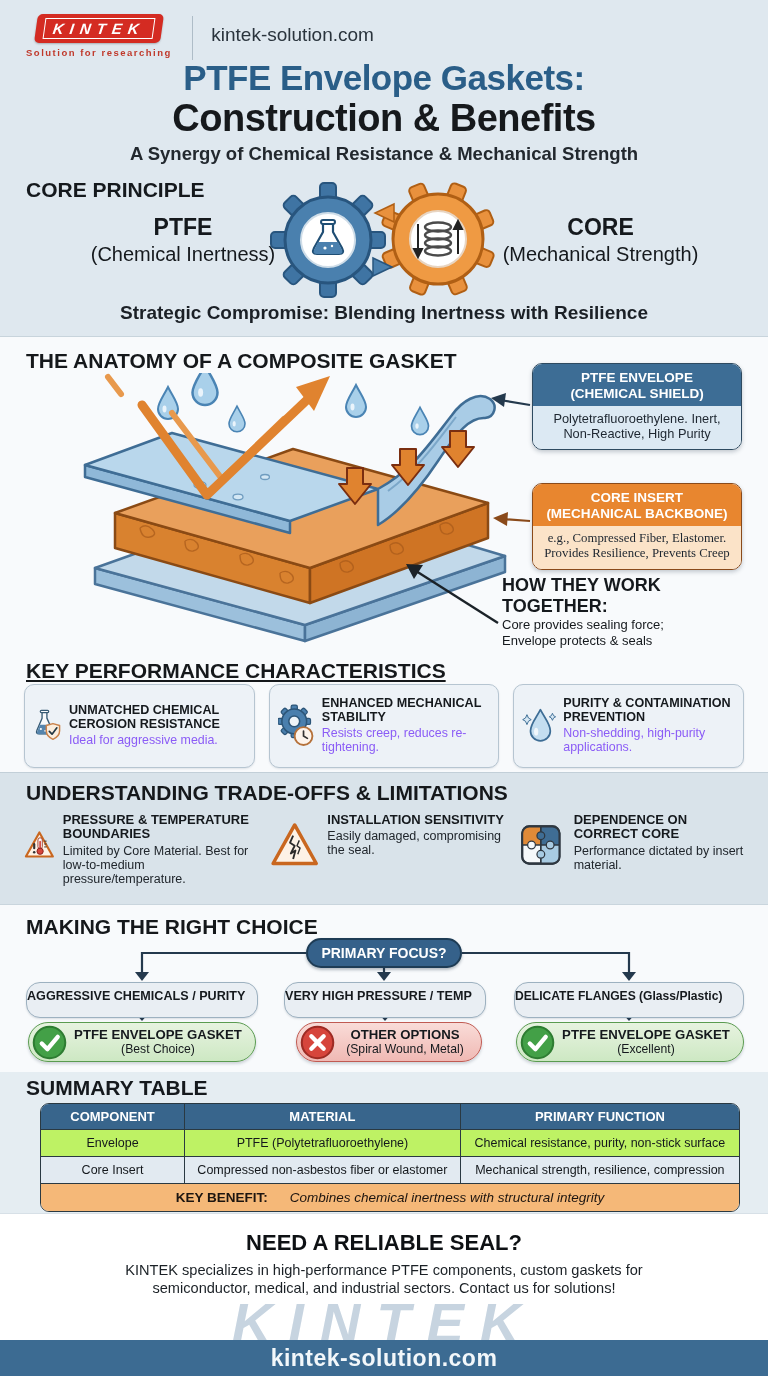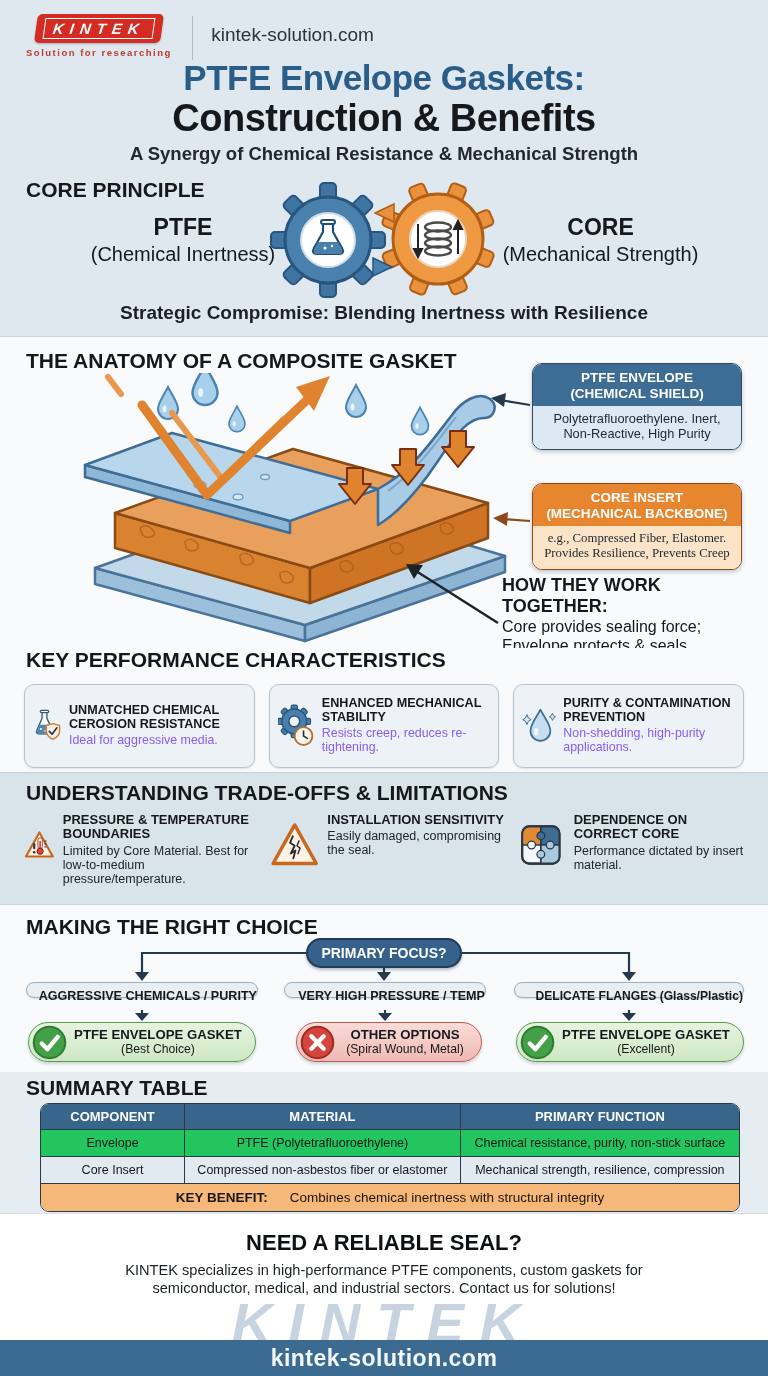--- a/index.html
+++ b/index.html
@@ -32,64 +32,64 @@
   .sec-anatomy{ position:relative; height:312px; background:#f8fafc; border-top:1px solid #c8d4dc; }
   .sec-heading{ position:absolute; left:26px; top:12px; font-size:21px; font-weight:bold; color:#15181b; }
   .anatomy-svg{ position:absolute; left:0; top:36px; }
   .callout{ position:absolute; width:210px; border-radius:10px; overflow:hidden; text-align:center; box-shadow:0 2px 4px rgba(30,50,70,.25); }
   .callout .co-head{ color:#fff; font-weight:bold; font-size:13.5px; line-height:1.15; padding:6px 4px 5px; }
   .callout .co-body{ font-size:12.8px; line-height:1.2; padding:5px 6px 7px; color:#1d2630; }
   .callout.blue{ border:1.5px solid #2e4a60; } .callout.blue .co-head{ background:#3d6d95; } .callout.blue .co-body{ background:#dce9f3; }
   .callout.orange{ border:1.5px solid #8a4a1a; } .callout.orange .co-head{ background:#e8862f; } .callout.orange .co-body{ background:#fbe3c8;font-family:Liberation Serif, serif; }
   .anat-note{ position:absolute; left:502px; top:238px; width:245px; }
   .anat-note .n-title{ font-size:18px; font-weight:bold; }
-  .anat-note .n-line{ font-size:16px; line-height:1.2; }
+  .anat-note .n-line{ font-size:13px; line-height:1.2; }
   
   .sec-perf{ position:relative; height:124px; background:#f8fafc; }
   .cards-row{ position:absolute; left:24px; right:24px; top:36px; display:flex; gap:14px; }
   .perf-card{ flex:1; height:84px; background:#edf2f7; border:1.2px solid #b6c5d1; border-radius:10px; display:flex; align-items:center; padding:6px 8px; gap:7px; box-shadow:0 1px 2px rgba(40,60,80,.12); }
   .perf-card .txt .t{ font-size:12.6px; font-weight:bold; line-height:1.1; }
   .perf-card .txt .b{ font-size:12.4px; line-height:1.12; margin-top:2px; color:#8b5cf6; }
   
   .sec-trade{ position:relative; height:133px; background:#d9e3ea; border-top:1px solid #c2cfd8; border-bottom:1px solid #c9d5dd; }
   .trade-row{ position:absolute; left:24px; right:16px; top:40px; display:flex; gap:10px; }
   .trade-item{ flex:1; display:flex; gap:8px; align-items:flex-start; }
   .trade-item .txt .t{ font-size:13px; font-weight:bold; line-height:1.1; }
   .trade-item .txt .b{ font-size:12.5px; line-height:1.12; margin-top:2px; color:#20262c; }
   
   .sec-choice{ position:relative; height:167px; background:#f8fafc; }
   .flow{ position:absolute; left:0; top:33px; width:768px; height:134px; }
   .flow-svg{ position:absolute; left:0; top:0; }
   .root-pill{ position:absolute; left:306px; top:0; width:156px; height:30px; background:#35618a; border:2px solid #1e3c55; border-radius:15px; color:#fff; font-weight:bold; font-size:14px; text-align:center; line-height:27px; box-shadow:0 2px 3px rgba(20,40,60,.3); }
-  .cond{ position:absolute; top:44px; height:16px; background:#e9eef3; border:1.5px solid #9db1c0; border-radius:14px; font-weight:bold; text-align:right; line-height:26px; white-space:nowrap; box-shadow:0 1px 2px rgba(40,60,80,.15); }
+  .cond{ position:absolute; top:44px; height:36px; background:#e9eef3; border:1.5px solid #9db1c0; border-radius:14px; font-weight:bold; text-align:left; line-height:26px; white-space:nowrap; box-shadow:0 1px 2px rgba(40,60,80,.15); }
   .cond1{ left:26px; width:232px; font-size:12.6px; }
   .cond2{ left:284px; width:202px; font-size:12.6px; }
   .cond3{ left:514px; width:230px; font-size:12.1px; }
   .result{ position:absolute; top:84px; height:40px; border-radius:20px; box-shadow:0 2px 3px rgba(40,60,80,.2); }
   .result .verdict-icon{ position:absolute; left:3px; top:2px; }
   .result .rtxt{ position:absolute; left:38px; right:6px; top:0; height:100%; display:flex; flex-direction:column; justify-content:center; text-align:center; }
   .result .rt{ font-size:13.2px; font-weight:bold; line-height:1.1; }
   .result .rn{ font-size:12.2px; line-height:1.1; }
   .result.green{ background:linear-gradient(#e7f3e0,#cde8c3); border:1.5px solid #5a9b50; }
   .result.red{ background:linear-gradient(#f9dcd8,#f0b9b4); border:1.5px solid #c05a52; }
   .res1{ left:28px; width:228px; } .res2{ left:296px; width:186px; } .res3{ left:516px; width:228px; }
   
   .sec-summary{ position:relative; height:141px; background:#e5edf2; }
   .sum-heading{ position:absolute; left:26px; top:4px; font-size:21px; font-weight:bold; }
   .sum-table{ position:absolute; left:40px; right:28px; top:31px; border:1.6px solid #2a3942; border-radius:9px; overflow:hidden; background:#eef3f7; }
   .tr{ display:flex;align-items:flex-end; }
   .tr .td, .tr .th{ border-left:1.6px solid #2a3942; display:flex; align-items:center; justify-content:center; text-align:center; }
   .tr .td:first-child, .tr .th:first-child{ border-left:none; }
   .th{ background:#38658c; color:#fff; font-weight:bold; font-size:13px; height:25px; }
   .td{ font-size:12.5px; height:27px; border-top:1.6px solid #2a3942; color:#14181c; }
-  .row-a .td{ background:#22c55e; } .row-b .td{ background:#e2eaf1; }
+  .row-a .td{ background:#bef264; } .row-b .td{ background:#e2eaf1; }
   .c1{ width:20.5%; } .c2{ width:39.5%; } .c3{ width:40%; }
   .kb-row{ border-top:1.6px solid #2a3942; background:#f5b878; height:28px; display:flex; align-items:center; justify-content:center; font-size:13.5px; color:#1d1510; }
   .kb-row .kb-label{ font-weight:bold; }
-  .kb-row .kb-text{ margin-left:22px; }
+  .kb-row .kb-text{ margin-left:22px;font-style:italic; }
   
   .sec-cta{ position:relative; height:127px; background:#ffffff; border-top:1px solid #d7e0e7; }
   .cta-heading{ position:absolute; top:16px; width:100%; text-align:center; font-size:22px; font-weight:bold; color:#0e1114; }
   .cta-body{ position:absolute; top:47px; left:84px; right:84px; text-align:center; font-size:14.6px; line-height:1.25; color:#1b2126; }
   .watermark{ position:absolute; top:76px; width:100%; text-align:center; font-size:56px; font-weight:bold; font-style:italic; letter-spacing:16px; color:#c7d4e0; }
   .bottom-bar{ position:relative; height:36px; background:#3c6b92; display:flex; align-items:center; justify-content:center; }
   .bottom-bar .bar-text{ color:#f2f7fa; font-size:23px; font-weight:bold; letter-spacing:.5px; }
 </style>
 </head>
 <body>
@@ -281,21 +281,21 @@
       <div class="co-body">e.g., Compressed Fiber, Elastomer. Provides Resilience, Prevents Creep</div>
     </div>
     <div class="anat-note">
       <div class="n-title">HOW THEY WORK TOGETHER:</div>
       <div class="n-line">Core provides sealing force;</div>
       <div class="n-line">Envelope protects &amp; seals</div>
     </div>
   </div>
 
   <div class="sec-perf">
-    <div class="sec-heading" style="top:0;">KEY PERFORMANCE CHARACTERISTICS</div>
+    <div class="sec-heading" style="top:11px;text-decoration:underline;">KEY PERFORMANCE CHARACTERISTICS</div>
     <div class="cards-row">
 
       <div class="perf-card">
         <svg width="50" height="60" viewBox="0 0 48 56">
           <rect x="12" y="2" width="14" height="4" rx="2" fill="#f7fafc" stroke="#365a74" stroke-width="2"></rect>
           <path d="M15,6 h8 v9 l9,20 q2.5,6 -3.5,6 H10 q-6,0 -3.5,-6 l8.5,-20 z" fill="#f7fafc" stroke="#365a74" stroke-width="2.2" stroke-linejoin="round"></path>
           <path d="M11.5,26 L7,37 q-1.8,4.5 3,4.5 h18 q4.8,0 3,-4.5 L26.5,26 Z" fill="#5585ad"></path>
           <circle cx="13" cy="33" r="1.8" fill="#fff"></circle>
             <circle cx="20" cy="36" r="1.4" fill="#fff"></circle>
           <path d="M33,24 l11,3.2 v8.8 q0,9.5 -11,14 q-11,-4.5 -11,-14 v-8.8 z" fill="#fbeede" stroke="#c9824a" stroke-width="2.4" stroke-linejoin="round"></path>

